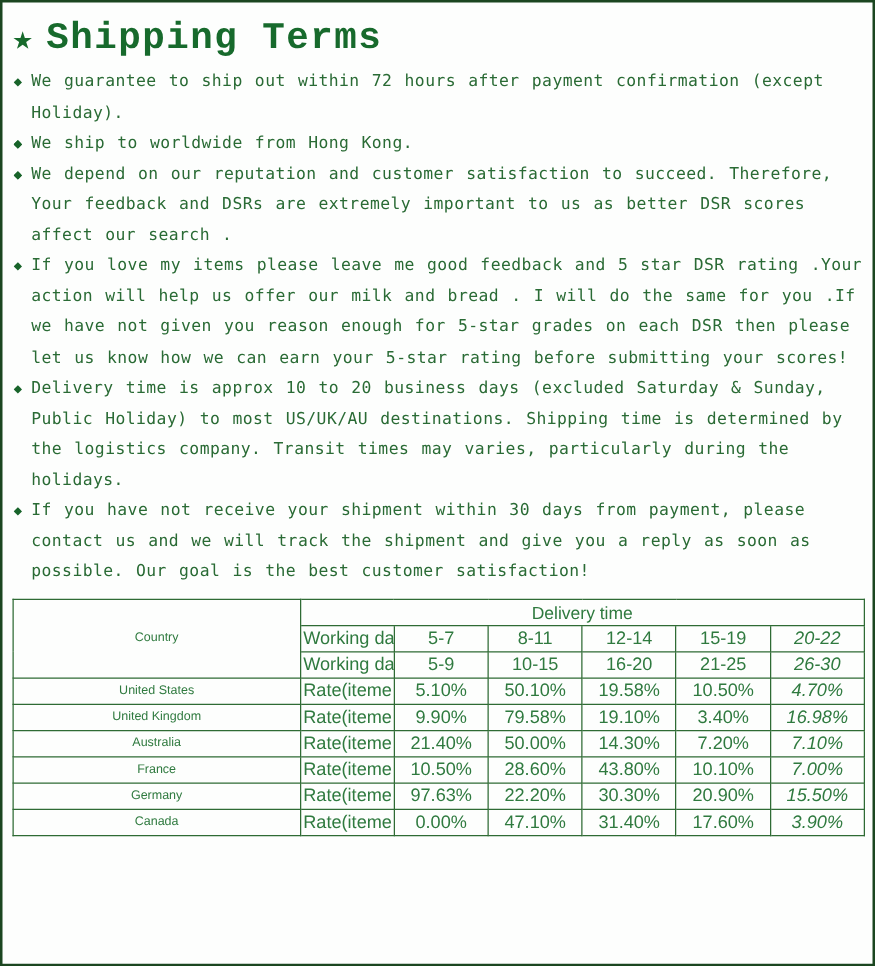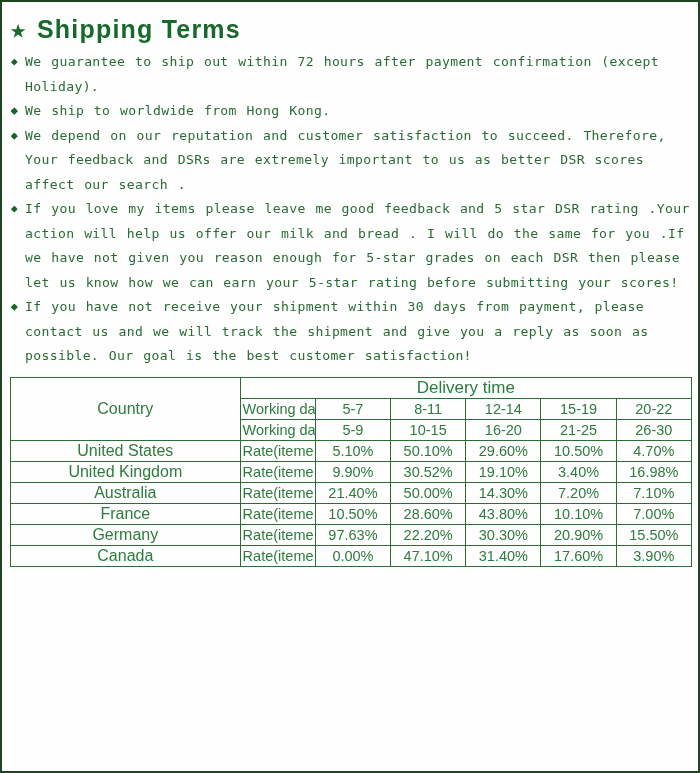--- a/index.html
+++ b/index.html
@@ -34,23 +34,23 @@
   .star-icon {
     display: inline-block;
     width: 26px;
     height: 26px;
     line-height: 26px;
     font-size: 27px;
     color: #166a2b;
     margin-right: 1px;
   }
   .title-text {
-    font-family: Liberation Sans, sans-serif;
+    font-family: Liberation Mono, monospace;
     font-weight: bold;
-    font-size: 25px;
+    font-size: 30px;
     letter-spacing: 1.2px;
     color: #176a2c;
     line-height: 1;
   }
 
   
   .terms {
     padding: 4px 6px 0 9px;
   }
   .term {
@@ -90,49 +90,49 @@
     text-align: center;
     vertical-align: middle;
     height: 20px;
     padding: 0 2px;
     white-space: nowrap;
     overflow: hidden;
   }
   td.c-country { width: 112px; }
   td.c-desc    { width: 225px; }
   td.c-v       { width: 69px; }
-  td.c-vlast   { width: 70px; }
+  td.c-vlast   { width: 70px; font-style: italic; }
 
   td.hdr-delivery {
-    font-size: 17px;
+    font-size: 14px;
     height: 19px;
   }
   td.hdr-row     { height: 21px; }
   td.body-row    { height: 20px; }
-  td.country-cell { font-size: 16px; }
+  td.country-cell { font-size: 10px; }
 </style>
 </head>
 <body>
 
 <div class="page">
 
   <div class="title-row">
     <span class="star-icon">★</span>
     <span class="title-text">Shipping Terms</span>
   </div>
 
   <div class="terms">
     <p class="term"><span class="bullet">◆</span><span>We guarantee to ship out within 72 hours after payment confirmation (except Holiday).</span></p>
     <p class="term"><span class="bullet">◆</span></p>
     <p class="term"><span class="bullet">◆</span></p>
     <p class="term"><span class="bullet">◆</span><span>We ship to worldwide from Hong Kong.</span></p>
     <p class="term"><span class="bullet">◆</span></p>
     <p class="term"><span class="bullet">◆</span><span>We depend on our reputation and customer satisfaction to succeed. Therefore, Your feedback and DSRs are extremely important to us as better DSR scores affect our search .</span></p>
     <p class="term"><span class="bullet">◆</span><span>If you love my items please leave me good feedback and 5 star DSR rating .Your action will help us offer our milk and bread . I will do the same for you .If we have not given you reason enough for 5-star grades on each DSR then please let us know how we can earn your 5-star rating before submitting your scores!</span></p>
-    <p class="term"><span class="bullet">◆</span></p>
+    <p class="term"><span class="bullet">◆</span><span>Delivery time is approx 10 to 20 business days (excluded Saturday &amp; Sunday, Public Holiday) to most US/UK/AU destinations. Shipping time is determined by the logistics company. Transit times may varies, particularly during the holidays.</span></p>
     <p class="term"><span class="bullet">◆</span><span>If you have not receive your shipment within 30 days from payment, please contact us and we will track the shipment and give you a reply as soon as possible. Our goal is the best customer satisfaction!</span></p>
   </div>
 
   <div class="table-wrap">
     <table class="rates">
       <tbody>
         <tr>
           <td class="c-country country-cell" rowspan="3">Country</td>
           <td class="c-desc hdr-delivery" colspan="6">Delivery time</td>
         </tr>
@@ -151,29 +151,29 @@
           <td class="c-v hdr-row">16-20</td>
           <td class="c-v hdr-row">21-25</td>
           <td class="c-vlast hdr-row">26-30</td>
         </tr>
 
         <tr>
           <td class="c-country body-row country-cell">United States</td>
           <td class="c-desc body-row">Rate(iteme arrived)</td>
           <td class="c-v body-row">5.10%</td>
           <td class="c-v body-row">50.10%</td>
-          <td class="c-v body-row">29.60%</td>
+          <td class="c-v body-row">19.58%</td>
           <td class="c-v body-row">10.50%</td>
           <td class="c-vlast body-row">4.70%</td>
         </tr>
         <tr>
           <td class="c-country body-row country-cell">United Kingdom</td>
           <td class="c-desc body-row">Rate(iteme arrived)</td>
           <td class="c-v body-row">9.90%</td>
-          <td class="c-v body-row">30.52%</td>
+          <td class="c-v body-row">79.58%</td>
           <td class="c-v body-row">19.10%</td>
           <td class="c-v body-row">3.40%</td>
           <td class="c-vlast body-row">16.98%</td>
         </tr>
         <tr>
           <td class="c-country body-row country-cell">Australia</td>
           <td class="c-desc body-row">Rate(iteme arrived)</td>
           <td class="c-v body-row">21.40%</td>
           <td class="c-v body-row">50.00%</td>
           <td class="c-v body-row">14.30%</td>

